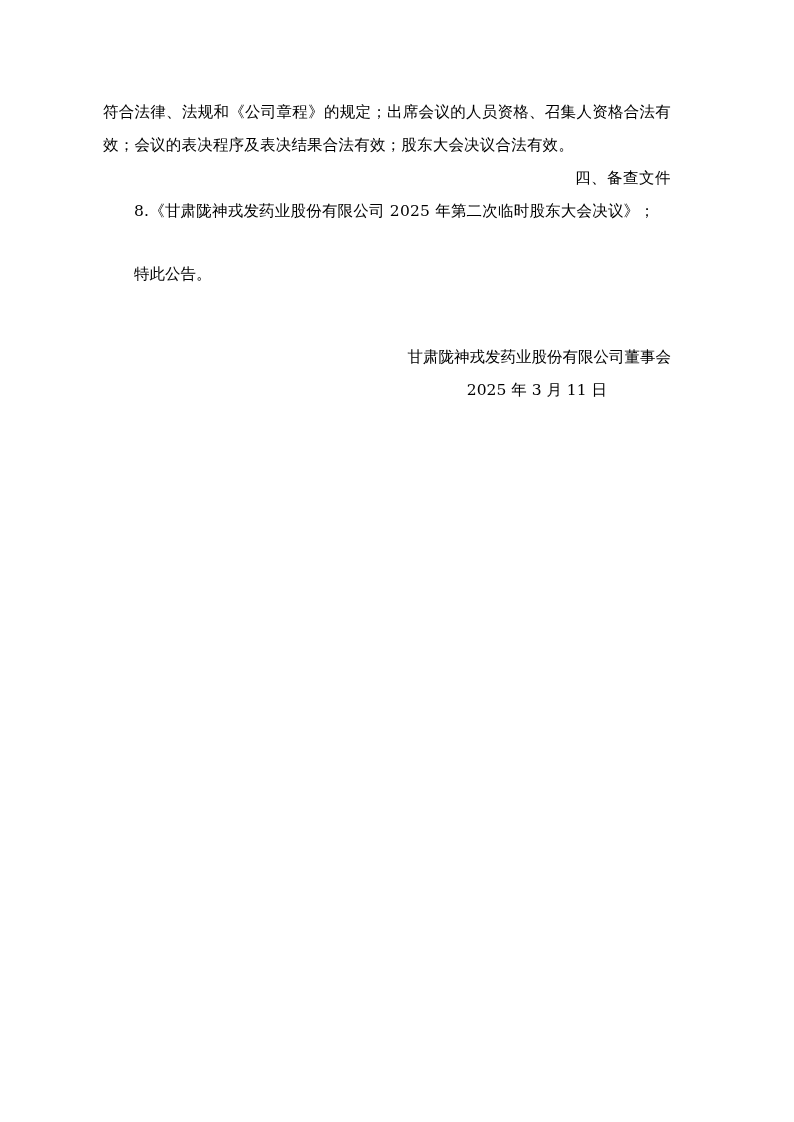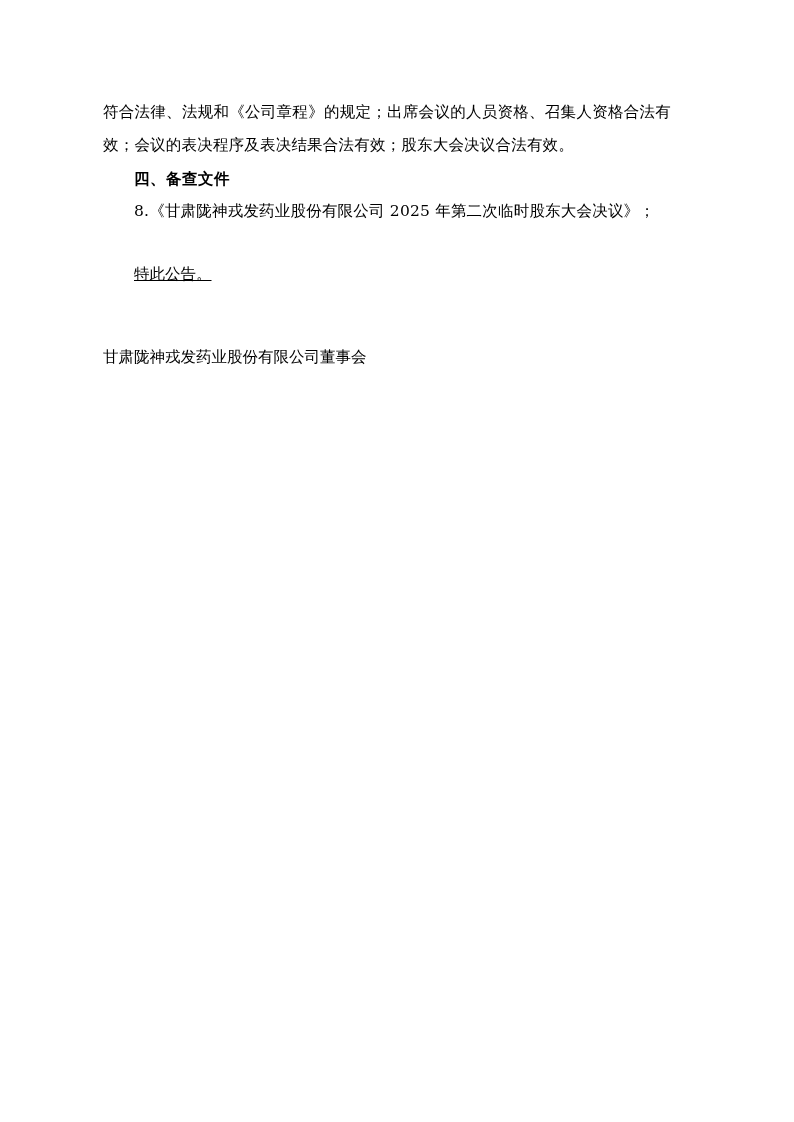--- a/index.html
+++ b/index.html
@@ -36,35 +36,36 @@
     text-justify: inter-ideograph;
     margin: 0;
     letter-spacing: 0.2px;
   }
   .para.indent {
     text-indent: 2em;
   }
   .heading {
     font-size: 15.5px;
     line-height: 33px;
-    font-weight: bold;
+    font-weight: normal;
     margin: 0;
     text-indent: 2em;
     letter-spacing: 0.5px;
+    text-align: right;
   }
   .spacer-md { height: 30px; }
   .notice {
     font-size: 15.5px;
     line-height: 33px;
     margin: 0;
     text-indent: 2em;
-    text-decoration: underline;
   }
   .signature-block {
     margin-top: 50px;
+    text-align: right;
     font-size: 15.5px;
     line-height: 33px;
   }
   .signature-line {
     display: block;
   }
   .signature-date {
     display: block;
     padding-right: 64px;
   }
@@ -81,16 +82,17 @@
 
     <p class="para indent">8.《甘肃陇神戎发药业股份有限公司 2025 年第二次临时股东大会决议》；</p>
 
 
     <div class="spacer-md"></div>
 
     <p class="notice">特此公告。</p>
 
     <div class="signature-block">
       <span class="signature-line">甘肃陇神戎发药业股份有限公司董事会</span>
+      <span class="signature-date">2025 年 3 月 11 日</span>
     </div>
 
   </div>
 </div>
 
 </body></html>

